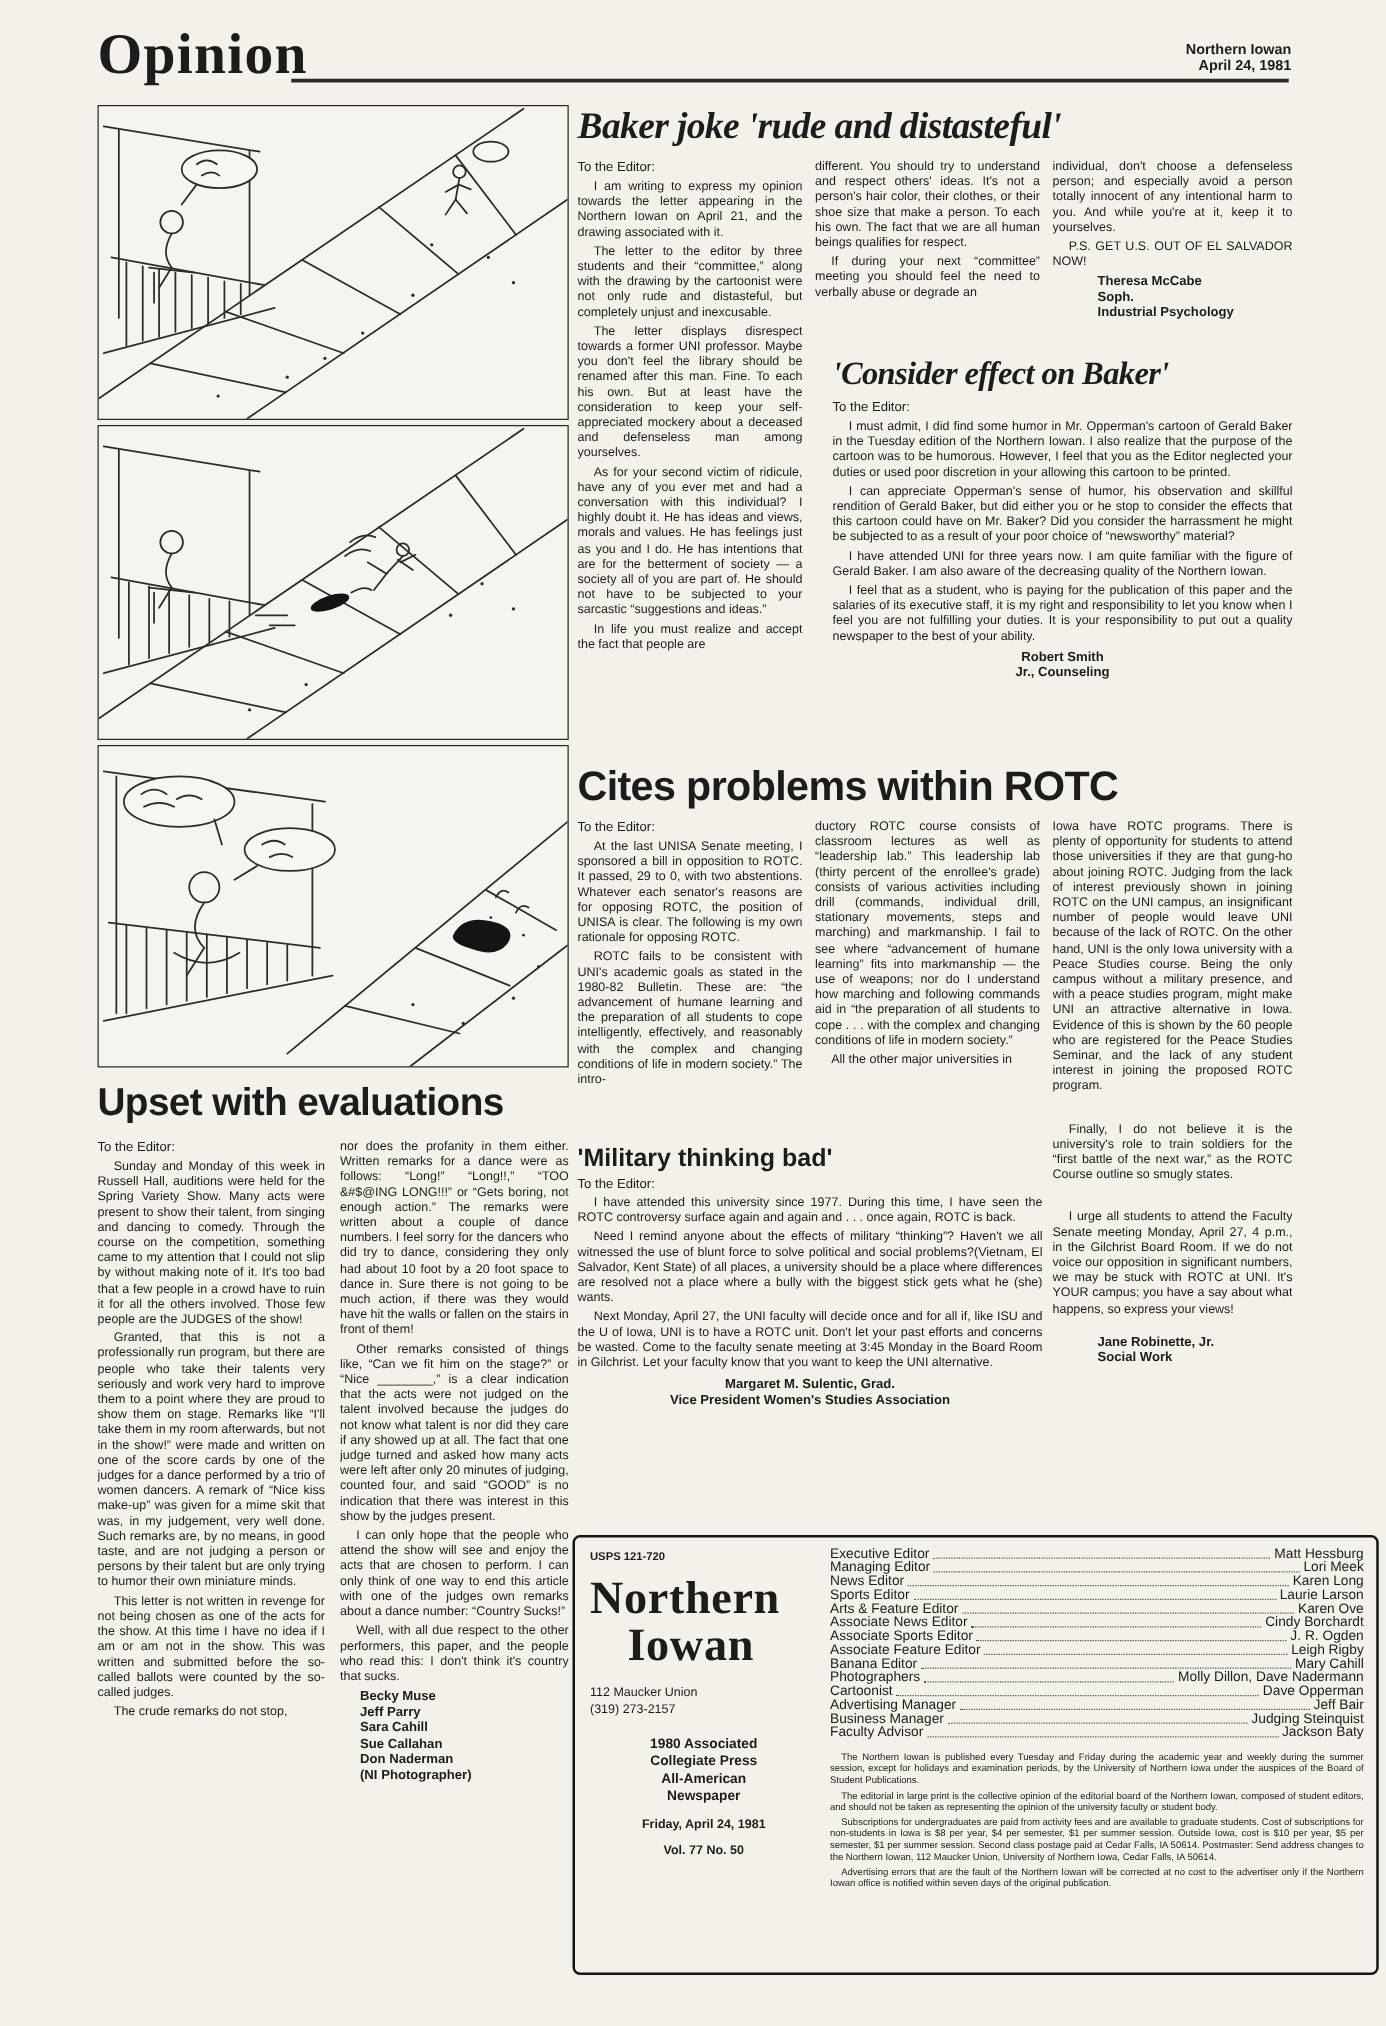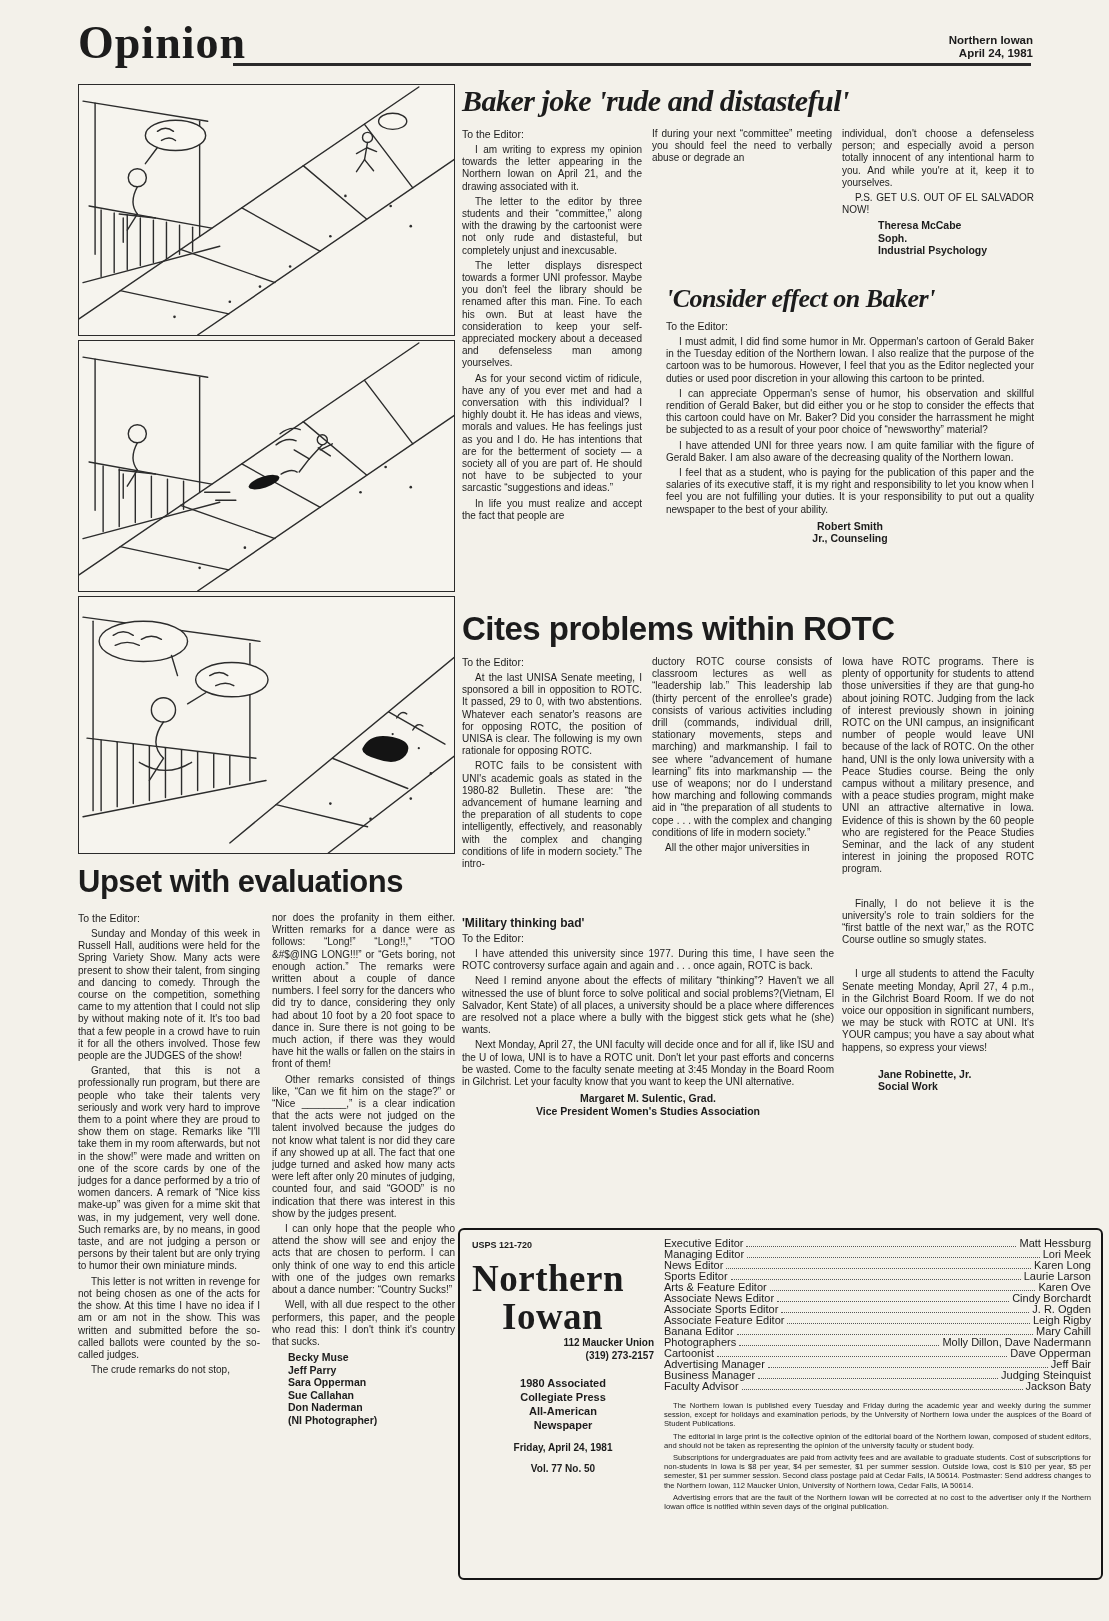--- a/index.html
+++ b/index.html
@@ -36,21 +36,21 @@
   .comic .panel:last-child { height: 258px; }
   .comic svg { width: 100%; height: 100%; display:block; }
 
   
   .headline-serif {
     font-family: "Liberation Serif", serif;
     font-weight: bold; font-style: italic;
     letter-spacing: -0.5px;
   }
   .headline-sans { font-weight: bold; letter-spacing: -0.5px; }
-  .kicker { font-weight: bold; font-size: 12px; margin-bottom: 2px; }
+  .kicker { font-weight: bold; font-size: 20px; margin-bottom: 2px; }
   .salutation { font-weight: normal; font-size: 10.5px; margin-bottom: 4px; }
   .body-text p {
     font-size: 10px; line-height: 12.2px;
     text-align: justify; text-indent: 13px;
     margin-bottom: 3px;
   }
   .cont p:first-child { text-indent: 0; }
   .spread p { margin-bottom: 22px; }
   .signature div { font-weight: bold; font-size: 10.5px; line-height: 12.5px; }
   .sig-indent { padding-left: 36px; }
@@ -63,22 +63,22 @@
     border: 2px solid #151515; border-radius: 6px;
     display: flex; background: #f3f1ea;
   }
   .mast-left { width: 200px; padding: 10px 6px 0 12px; flex: none; }
   .usps { font-size: 9px; font-weight: bold; margin-bottom: 10px; }
   .logo1, .logo2 {
     font-family: "Liberation Serif", serif; font-weight: bold;
     font-size: 37px; line-height: 38px; letter-spacing: 0.5px;
   }
   .logo2 { margin-left: 30px; }
-  .mast-center { text-align: right; font-weight: bold; font-size: 10px;
-    line-height: 13px; }
+  .mast-center { text-align: left; font-weight: normal; font-size: 10px;
+    line-height: 13px; margin-top: 12px; }
   .mast-awards { text-align: center; font-weight: bold; font-size: 11px;
     line-height: 14px; margin-top: 14px; }
   .mast-awards div { font-size: 11px; }
   .mast-date, .mast-vol { text-align: center; font-weight: bold;
     font-size: 10px; margin-top: 10px; }
   .mast-right { flex: 1; padding: 8px 10px 0 4px; }
   .staff-row { display: flex; align-items: flex-end; font-size: 11px; line-height: 11px; }
   .staff-role { white-space: nowrap; }
   .staff-leader { flex: 1; border-bottom: 1px dotted #555; margin: 0 3px 2px; }
   .staff-name { white-space: nowrap; }
@@ -257,20 +257,21 @@
   <div>
       <p>I am writing to express my opinion towards the letter appearing in the Northern Iowan on April 21, and the drawing associated with it.</p>
       <p>The letter to the editor by three students and their “committee,” along with the drawing by the cartoonist were not only rude and distasteful, but completely unjust and inexcusable.</p>
       <p>The letter displays disrespect towards a former UNI professor. Maybe you don't feel the library should be renamed after this man. Fine. To each his own. But at least have the consideration to keep your self-appreciated mockery about a deceased and defenseless man among yourselves.</p>
       <p>As for your second victim of ridicule, have any of you ever met and had a conversation with this individual? I highly doubt it. He has ideas and views, morals and values. He has feelings just as you and I do. He has intentions that are for the betterment of society — a society all of you are part of. He should not have to be subjected to your sarcastic “suggestions and ideas.”</p>
       <p>In life you must realize and accept the fact that people are</p>
     </div>
 </div>
 <div class="abs col body-text cont" style="left:652px; top:128px; width:180px; height:150px;">
   <div>
+      <p>different. You should try to understand and respect others' ideas. It's not a person's hair color, their clothes, or their shoe size that make a person. To each his own. The fact that we are all human beings qualifies for respect.</p>
       <p>If during your next “committee” meeting you should feel the need to verbally abuse or degrade an</p>
     </div>
 </div>
 <div class="abs col body-text cont" style="left:842px; top:128px; width:192px; height:170px;">
   <div>
       <p>individual, don't choose a defenseless person; and especially avoid a person totally innocent of any intentional harm to you. And while you're at it, keep it to yourselves.</p>
       <p>P.S. GET U.S. OUT OF EL SALVADOR NOW!</p>
     </div>
   <div class="signature sig-indent">
       <div>Theresa McCabe</div>
@@ -349,21 +350,21 @@
 <div class="abs col body-text cont" style="left:272px; top:912px; width:183px; height:700px;">
   <div>
       <p>nor does the profanity in them either. Written remarks for a dance were as follows: “Long!” “Long!!,” “TOO &amp;#$@ING LONG!!!” or “Gets boring, not enough action.” The remarks were written about a couple of dance numbers. I feel sorry for the dancers who did try to dance, considering they only had about 10 foot by a 20 foot space to dance in. Sure there is not going to be much action, if there was they would have hit the walls or fallen on the stairs in front of them!</p>
       <p>Other remarks consisted of things like, “Can we fit him on the stage?” or “Nice ________,” is a clear indication that the acts were not judged on the talent involved because the judges do not know what talent is nor did they care if any showed up at all. The fact that one judge turned and asked how many acts were left after only 20 minutes of judging, counted four, and said “GOOD” is no indication that there was interest in this show by the judges present.</p>
       <p>I can only hope that the people who attend the show will see and enjoy the acts that are chosen to perform. I can only think of one way to end this article with one of the judges own remarks about a dance number: “Country Sucks!”</p>
       <p>Well, with all due respect to the other performers, this paper, and the people who read this: I don't think it's country that sucks.</p>
     </div>
   <div class="signature sig-small-indent" style="margin-top:2px;">
       <div>Becky Muse</div>
       <div>Jeff Parry</div>
-      <div>Sara Opperman</div>
+      <div>Sara Cahill</div>
       <div>Sue Callahan</div>
       <div>Don Naderman</div>
       <div>(NI Photographer)</div>
     </div>
 </div>
 
 <div class="abs masthead" style="left:458px; top:1228px; width:645px; height:352px;">
   <div class="mast-left">
     <div class="usps">USPS 121-720</div>
     <div class="logo1">Northern</div>

